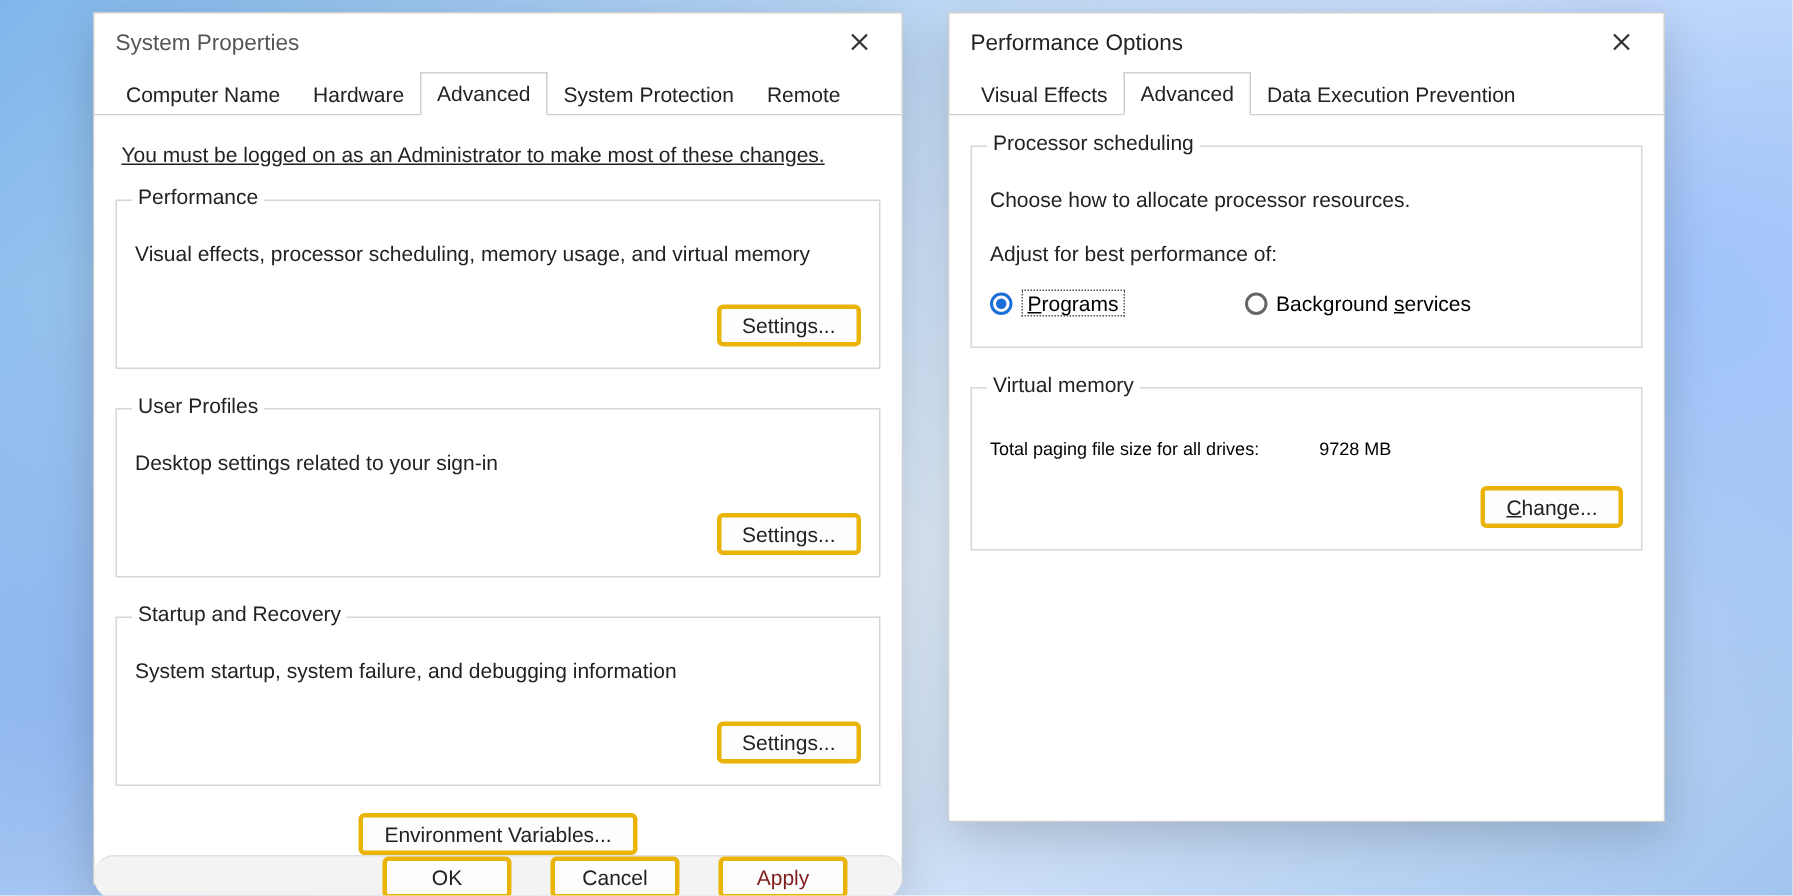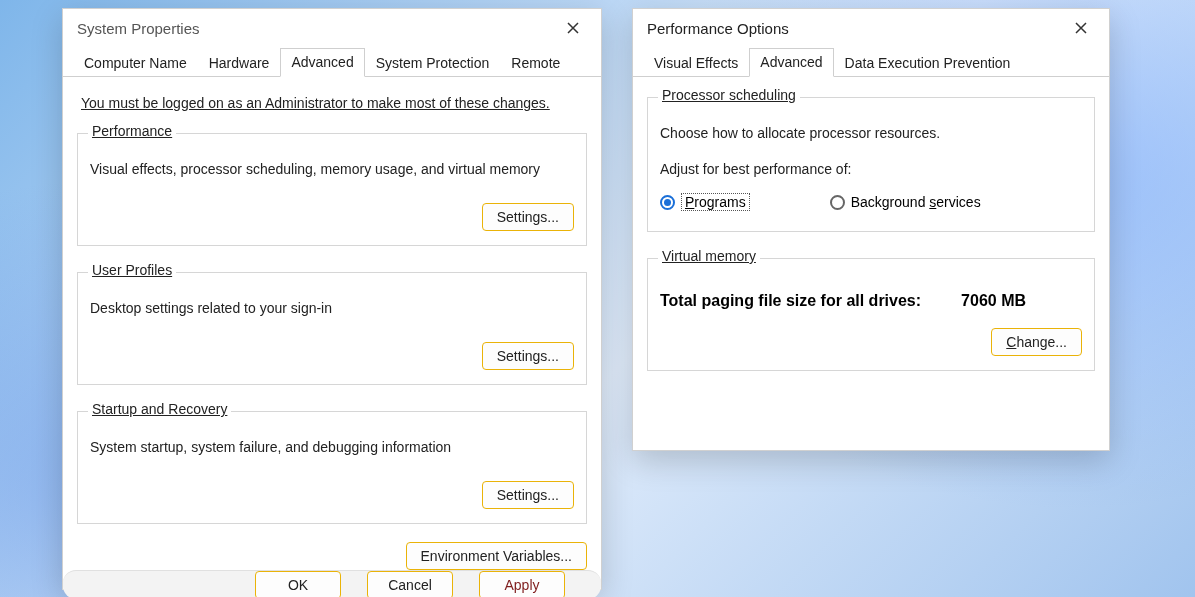--- a/index.html
+++ b/index.html
@@ -12,21 +12,21 @@
     position:relative;
   }
   .window {
     position:absolute;
     background:#fff;
     border:1px solid #d0d0d0;
     box-shadow:0 10px 30px rgba(0,0,0,.18);
     display:flex; flex-direction:column;
   }
   .win-left  { left:62px;  top:8px;  width:540px; height:582px; }
-  .win-right { left:632px; top:8px;  width:478px; height:443px; }
+  .win-right { left:632px; top:8px;  width:478px; height:540px; }
 
   .titlebar {
     height:38px; display:flex; align-items:center; justify-content:space-between;
     padding:16px 14px; color:#555; font-size:15px;
   }
   .titlebar.right { color:#222; font-size:15px; }
   .close-btn {
     width:28px; height:28px; display:flex; align-items:center; justify-content:center;
     cursor:pointer; color:#444;
   }
@@ -46,34 +46,34 @@
   }
   .tab:not(.active){ background:transparent; }
 
   .client { flex:1; background:#fff; padding:12px 14px 0; position:relative; }
   .admin-note { font-size:14px; color:#222; margin:6px 4px 14px;text-decoration:underline; }
 
   fieldset.group {
     border:1px solid #d6d6d6; margin:0 0 18px; padding:20px 12px 14px; position:relative;
   }
   fieldset.group > legend {
-    font-size:14px; color:#222; padding:0 4px; position:relative; top:-2px; margin-left:-2px;text-decoration:underline;
+    font-size:14px; color:#222; padding:0 4px; position:relative; top:-2px; margin-left:-2px;
   }
   .group-desc { font-size:14px; color:#222; margin:0 0 26px 0; }
 
   .btn {
     display:inline-flex; align-items:center; justify-content:center;
     min-width:90px; height:28px; padding:0 14px; font-size:14px;
-    background:#fdfdfd; border:1px solid #eab308; border-radius:4px;
+    background:#fdfdfd; border:3px solid #eab308; border-radius:4px;
     cursor:pointer; color:#222;
   }
   .btn:disabled, .btn.disabled { color:#7f1d1d; cursor:default; }
   .row-right { display:flex; justify-content:flex-end; }
 
-  .env-row { display:flex; justify-content:flex-end; margin:4px 0 0; }
+  .env-row { display:flex; justify-content:center; margin:4px 0 0; }
   .env-btn { min-width:170px; }
 
   .footer {
     height:52px; border-top:1px solid #e0e0e0; background:#f3f3f3;
     display:flex; align-items:center; justify-content:flex-end; gap:26px; padding:0 36px;border-radius:13px;
   }
   .footer .btn { min-width:86px; }
 
   
   .r-desc { font-size:14px; color:#222; margin:0 0 20px; }
@@ -87,21 +87,21 @@
     align-items:center; justify-content:center; flex:0 0 auto;
   }
   .radio.selected .dot { border-color:#1a6fd8; }
   .radio.selected .dot::after {
     content:""; width:7px; height:7px; border-radius:50%; background:#1a6fd8;
   }
   .radio.selected .lbl { border:1px dotted #555; padding:0 3px; }
   .underline-first::first-letter,
   .u { text-decoration:underline; }
 
-  .kv { display:flex; gap:40px; font-size:16px; margin:6px 0 18px;font-weight:bold; }
+  .kv { display:flex; gap:40px; font-size:12px; margin:6px 0 18px; }
   .kv .k { flex:0 0 auto; }
 </style>
 </head>
 <body>
 
 <div class="window win-left">
   <div class="titlebar">
     <span>System Properties</span>
     <span class="close-btn">
       <svg viewBox="0 0 12 12">
@@ -188,21 +188,21 @@
           <span class="dot"></span>
           <span>Background <span class="u">s</span>ervices</span>
         </span>
       </div>
     </fieldset>
 
     <fieldset class="group">
       <legend>Virtual memory</legend>
       <div class="kv">
         <span class="k">Total paging file size for all drives:</span>
-        <span>7060 MB</span>
+        <span>9728 MB</span>
       </div>
       <div class="row-right">
         <button class="btn">
             <span class="u">C</span>
             <span>hange...</span>
           </button>
       </div>
     </fieldset>
 
   </div>

